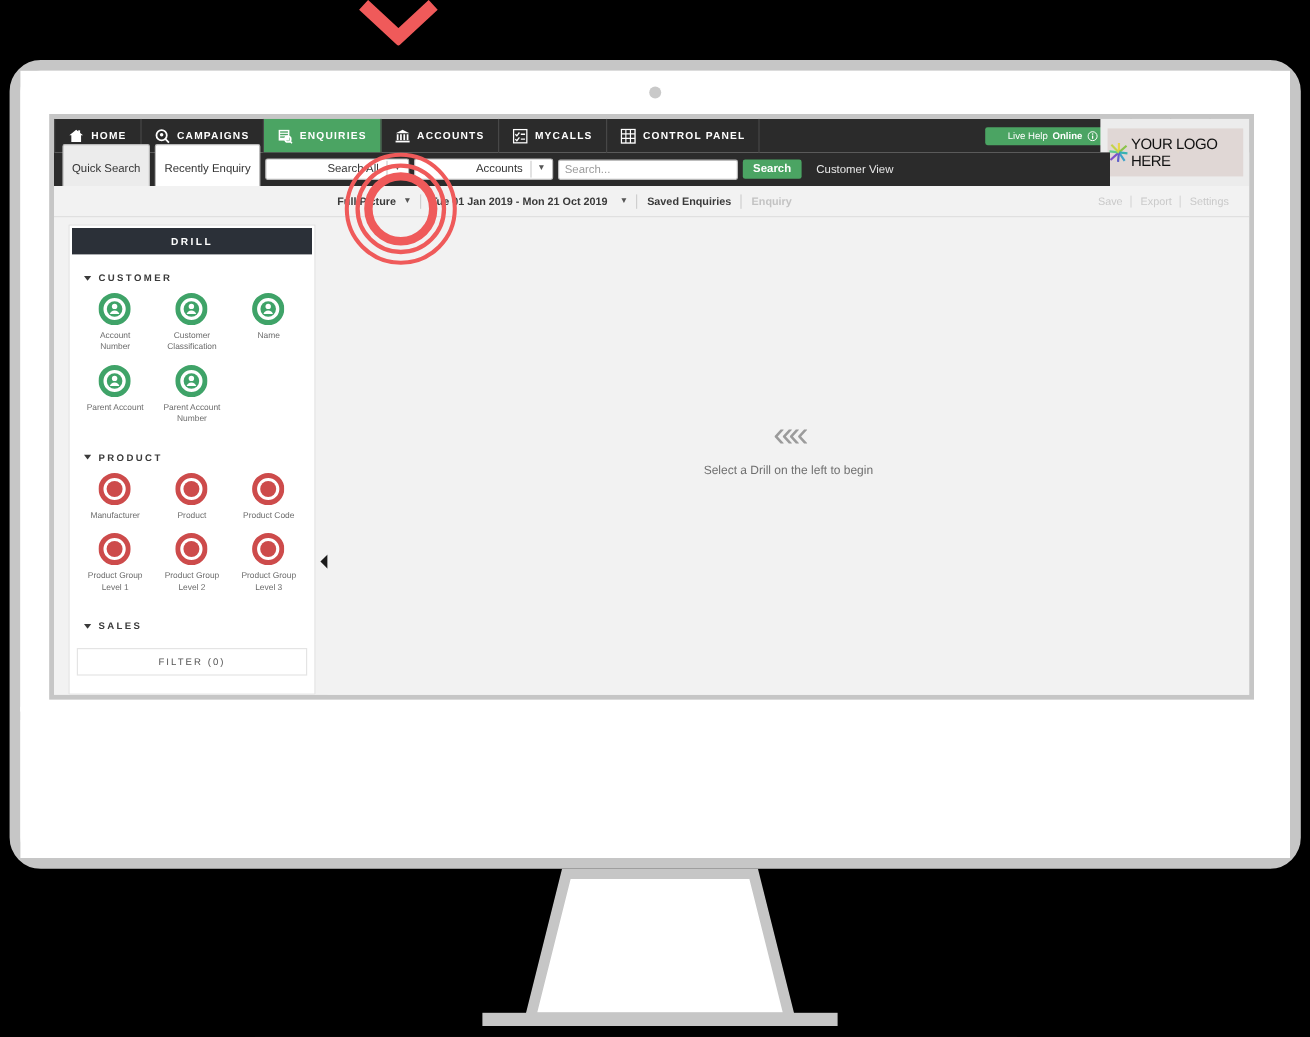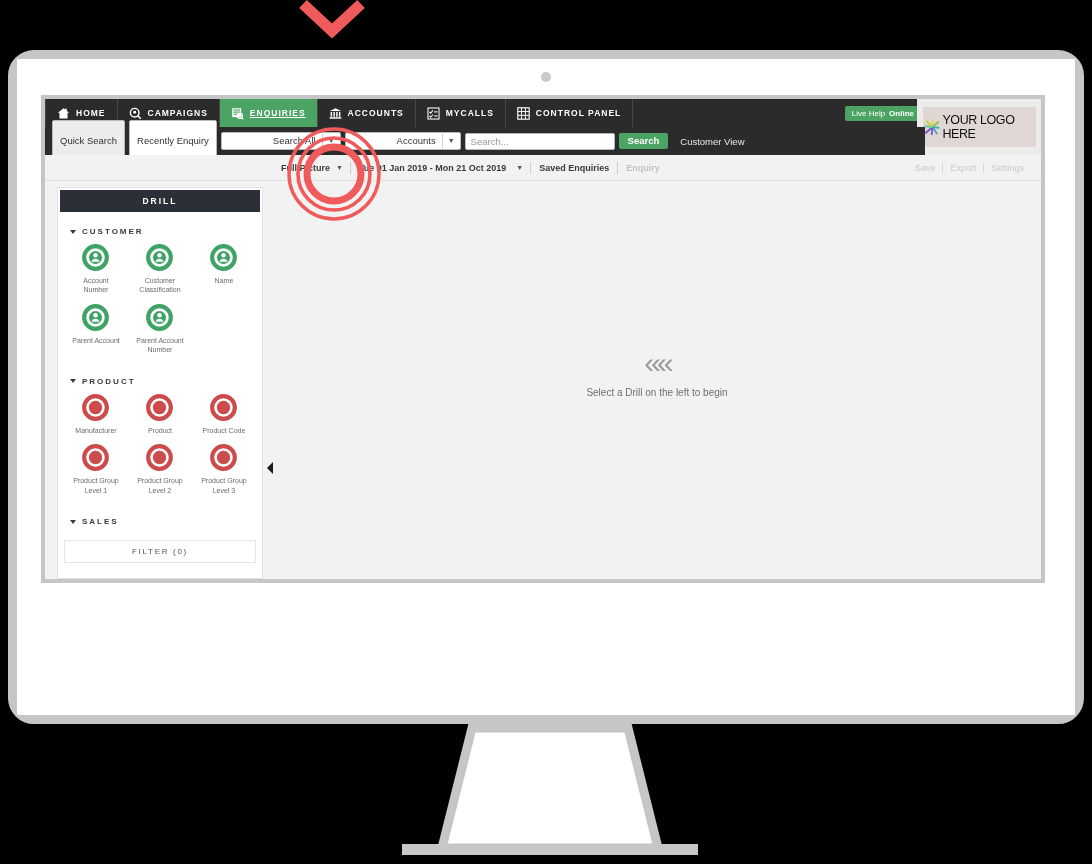--- a/index.html
+++ b/index.html
@@ -59,28 +59,28 @@
     background:#2b2b2b; display:flex; align-items:stretch;
   }
   .nav-left { display:flex; align-items:stretch; }
   .nav-item {
     display:flex; align-items:center; gap:6px;
     padding:0 11px; height:28px;
     color:#fff; font-size:8.5px; font-weight:bold; letter-spacing:1.0px;
     border-right:1px solid #474747;
   }
   .nav-item:first-child { border-left:1px solid #474747; }
-  .nav-item.active { background:#4ba463;text-decoration:underline; }
+  .nav-item.active { background:#4ba463; }
   .nav-ico { width:13px; height:13px; display:block; }
 
   .nav-spacer { flex:1; }
   .nav-right { display:flex; align-items:center; }
   .live-help {
     background:#4ba463; color:#fff; font-size:8px; border-radius:2px;
-    padding:3px 7px; display:flex; align-items:center; gap:4px; margin-right:8px;
+    padding:3px 19px; display:flex; align-items:center; gap:4px; margin-right:8px;
     white-space:nowrap;
   }
   .live-help b { font-weight:bold; }
   .nav-btn {
     width:33px; height:28px; display:flex; align-items:center; justify-content:center;
     border-left:1px solid #474747;
   }
   .round-ico {
     width:17px; height:17px; border-radius:50%; background:#fff;
     display:flex; align-items:center; justify-content:center;

